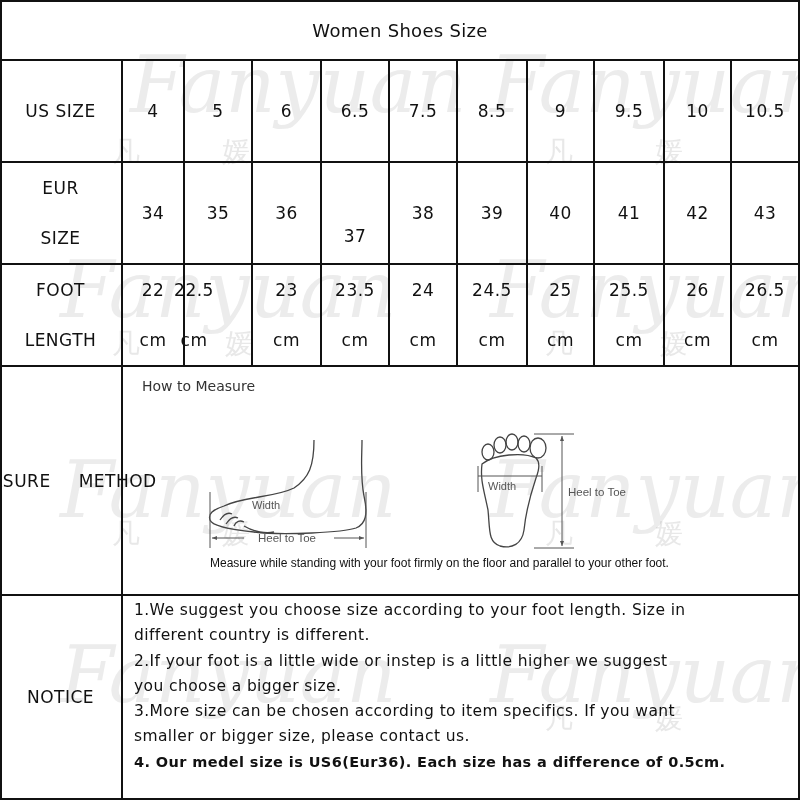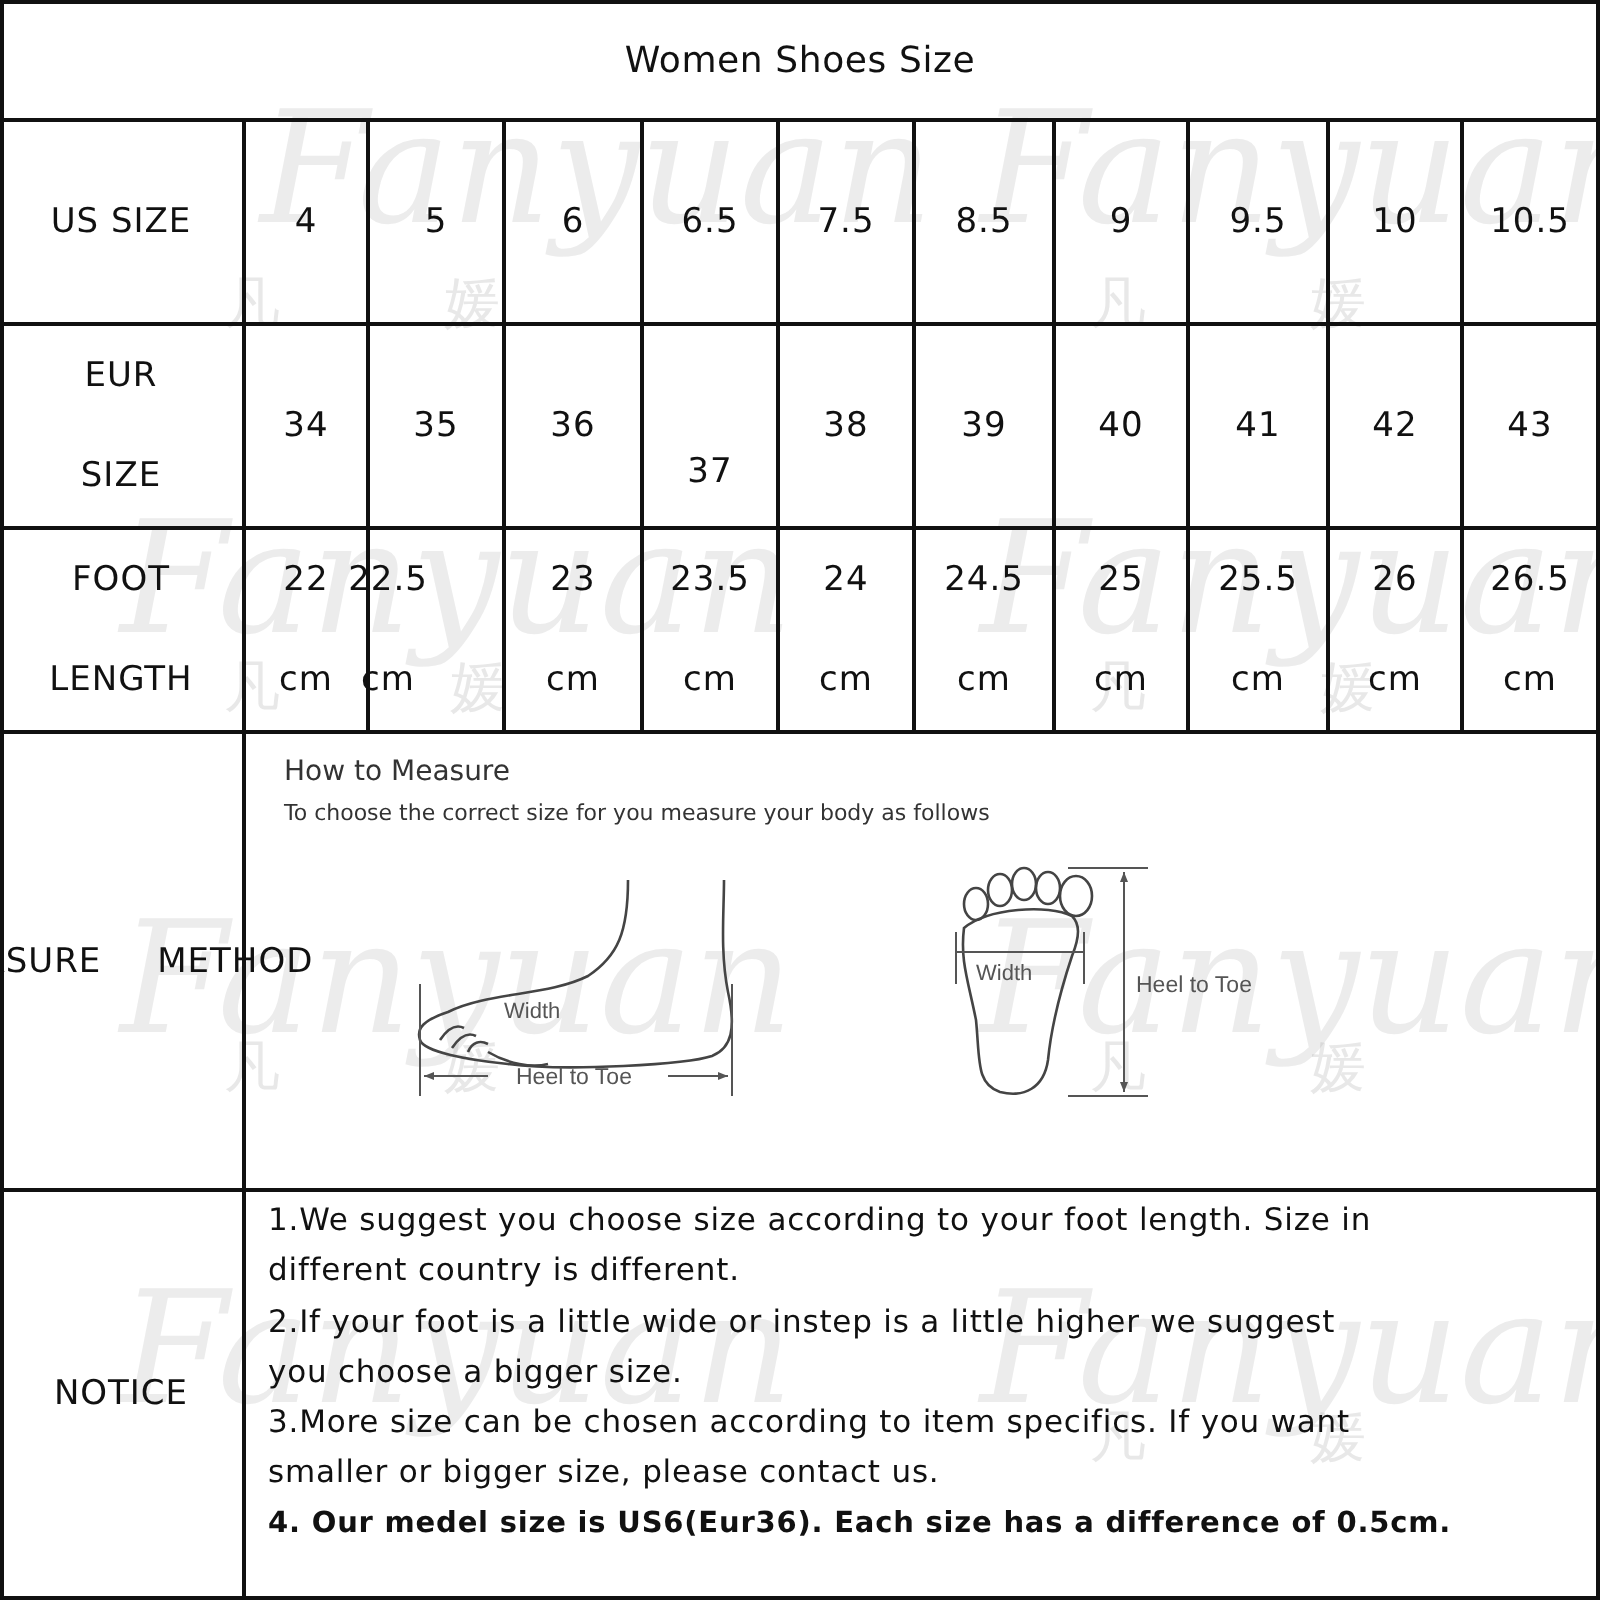--- a/index.html
+++ b/index.html
@@ -136,21 +136,20 @@
     <span>26.5</span>
     <span>cm</span>
   </div>
 
 <div class="cell" style="left:0;top:367px;width:121px;height:227px;flex-direction:row;gap:28px;">
   <span>MEASURE</span>
   <span>METHOD</span>
 </div>
 <div class="measure-area">
   <div class="how-title">How to Measure</div>
-  <div class="how-sub">To choose the correct size for you measure your body as follows</div>
 
   <svg style="position:absolute;left:82px;top:68px;" width="170" height="115" viewBox="0 0 170 115">
     <g fill="none" stroke="#444" stroke-width="1.3">
       <path d="M110 4 C110 30 105 42 90 52 C70 62 40 60 20 70 C8 74 4 78 6 84 C8 90 30 94 50 96 C80 100 140 96 152 92 C162 88 164 78 160 60 C156 40 158 20 158 4"></path>
       <path d="M16 84 C20 78 24 76 28 78"></path>
         <path d="M22 88 C26 82 30 80 34 82"></path>
         <path d="M30 90 C32 85 36 84 40 86"></path>
       <path d="M40 90 C50 96 62 98 70 96"></path>
     </g>
     <line x1="6" y1="56" x2="6" y2="112" stroke="#555" stroke-width="1"></line>
@@ -177,20 +176,21 @@
     <line x1="4" y1="46" x2="68" y2="46" stroke="#555" stroke-width="1"></line>
     <line x1="60" y1="4" x2="100" y2="4" stroke="#555" stroke-width="1"></line>
     <line x1="60" y1="118" x2="100" y2="118" stroke="#555" stroke-width="1"></line>
     <line x1="88" y1="6" x2="88" y2="116" stroke="#555" stroke-width="1"></line>
     <polygon points="88,6 86,11 90,11" fill="#555"></polygon>
     <polygon points="88,116 86,111 90,111" fill="#555"></polygon>
     <text x="14" y="60" font-size="11" fill="#555">Width</text>
     <text x="94" y="66" font-size="11.5" fill="#555">Heel to Toe</text>
   </svg>
 
+  <div class="measure-caption">Measure while standing with your foot firmly on the floor and parallel to your other foot.</div>
 </div>
 
 <div class="cell" style="left:0;top:596px;width:121px;height:202px;">NOTICE</div>
 <div class="notice-text">
   <div>1.We suggest you choose size according to your foot length. Size in</div>
   <div>different country is different.</div>
   <div>2.If your foot is a little wide or instep is a little higher we suggest</div>
   <div>you choose a bigger size.</div>
   <div>3.More size can be chosen according to item specifics. If you want</div>
   <div>smaller or bigger size, please contact us.</div>

